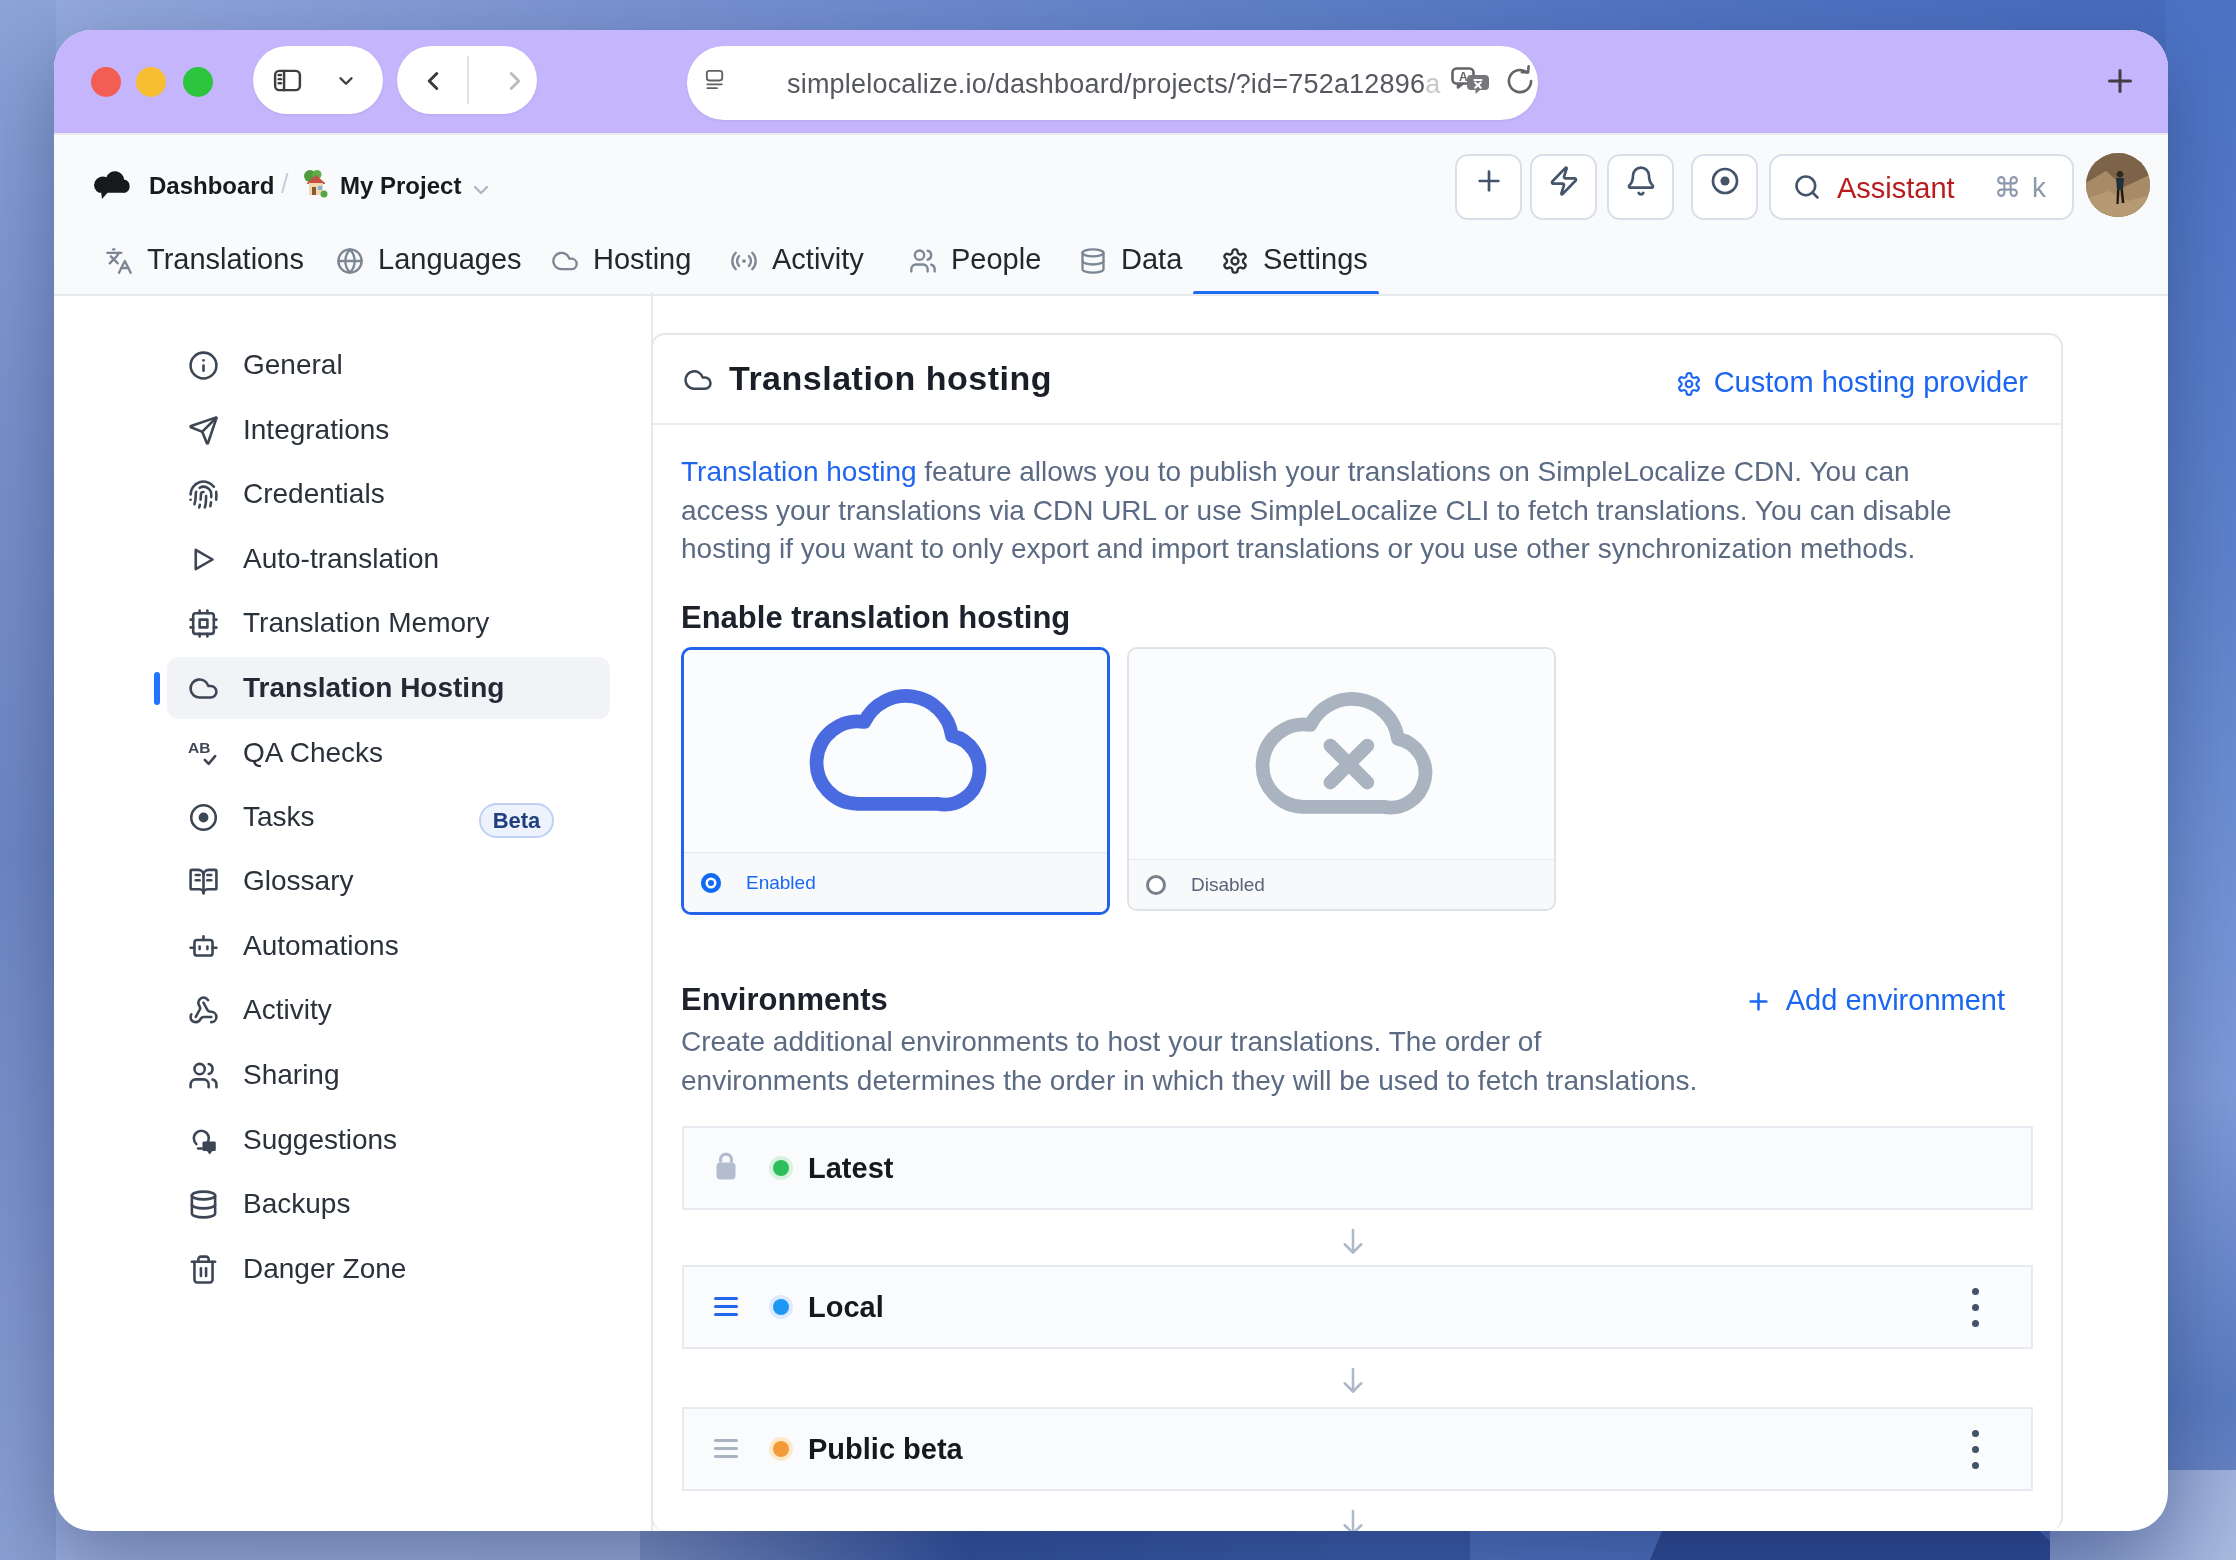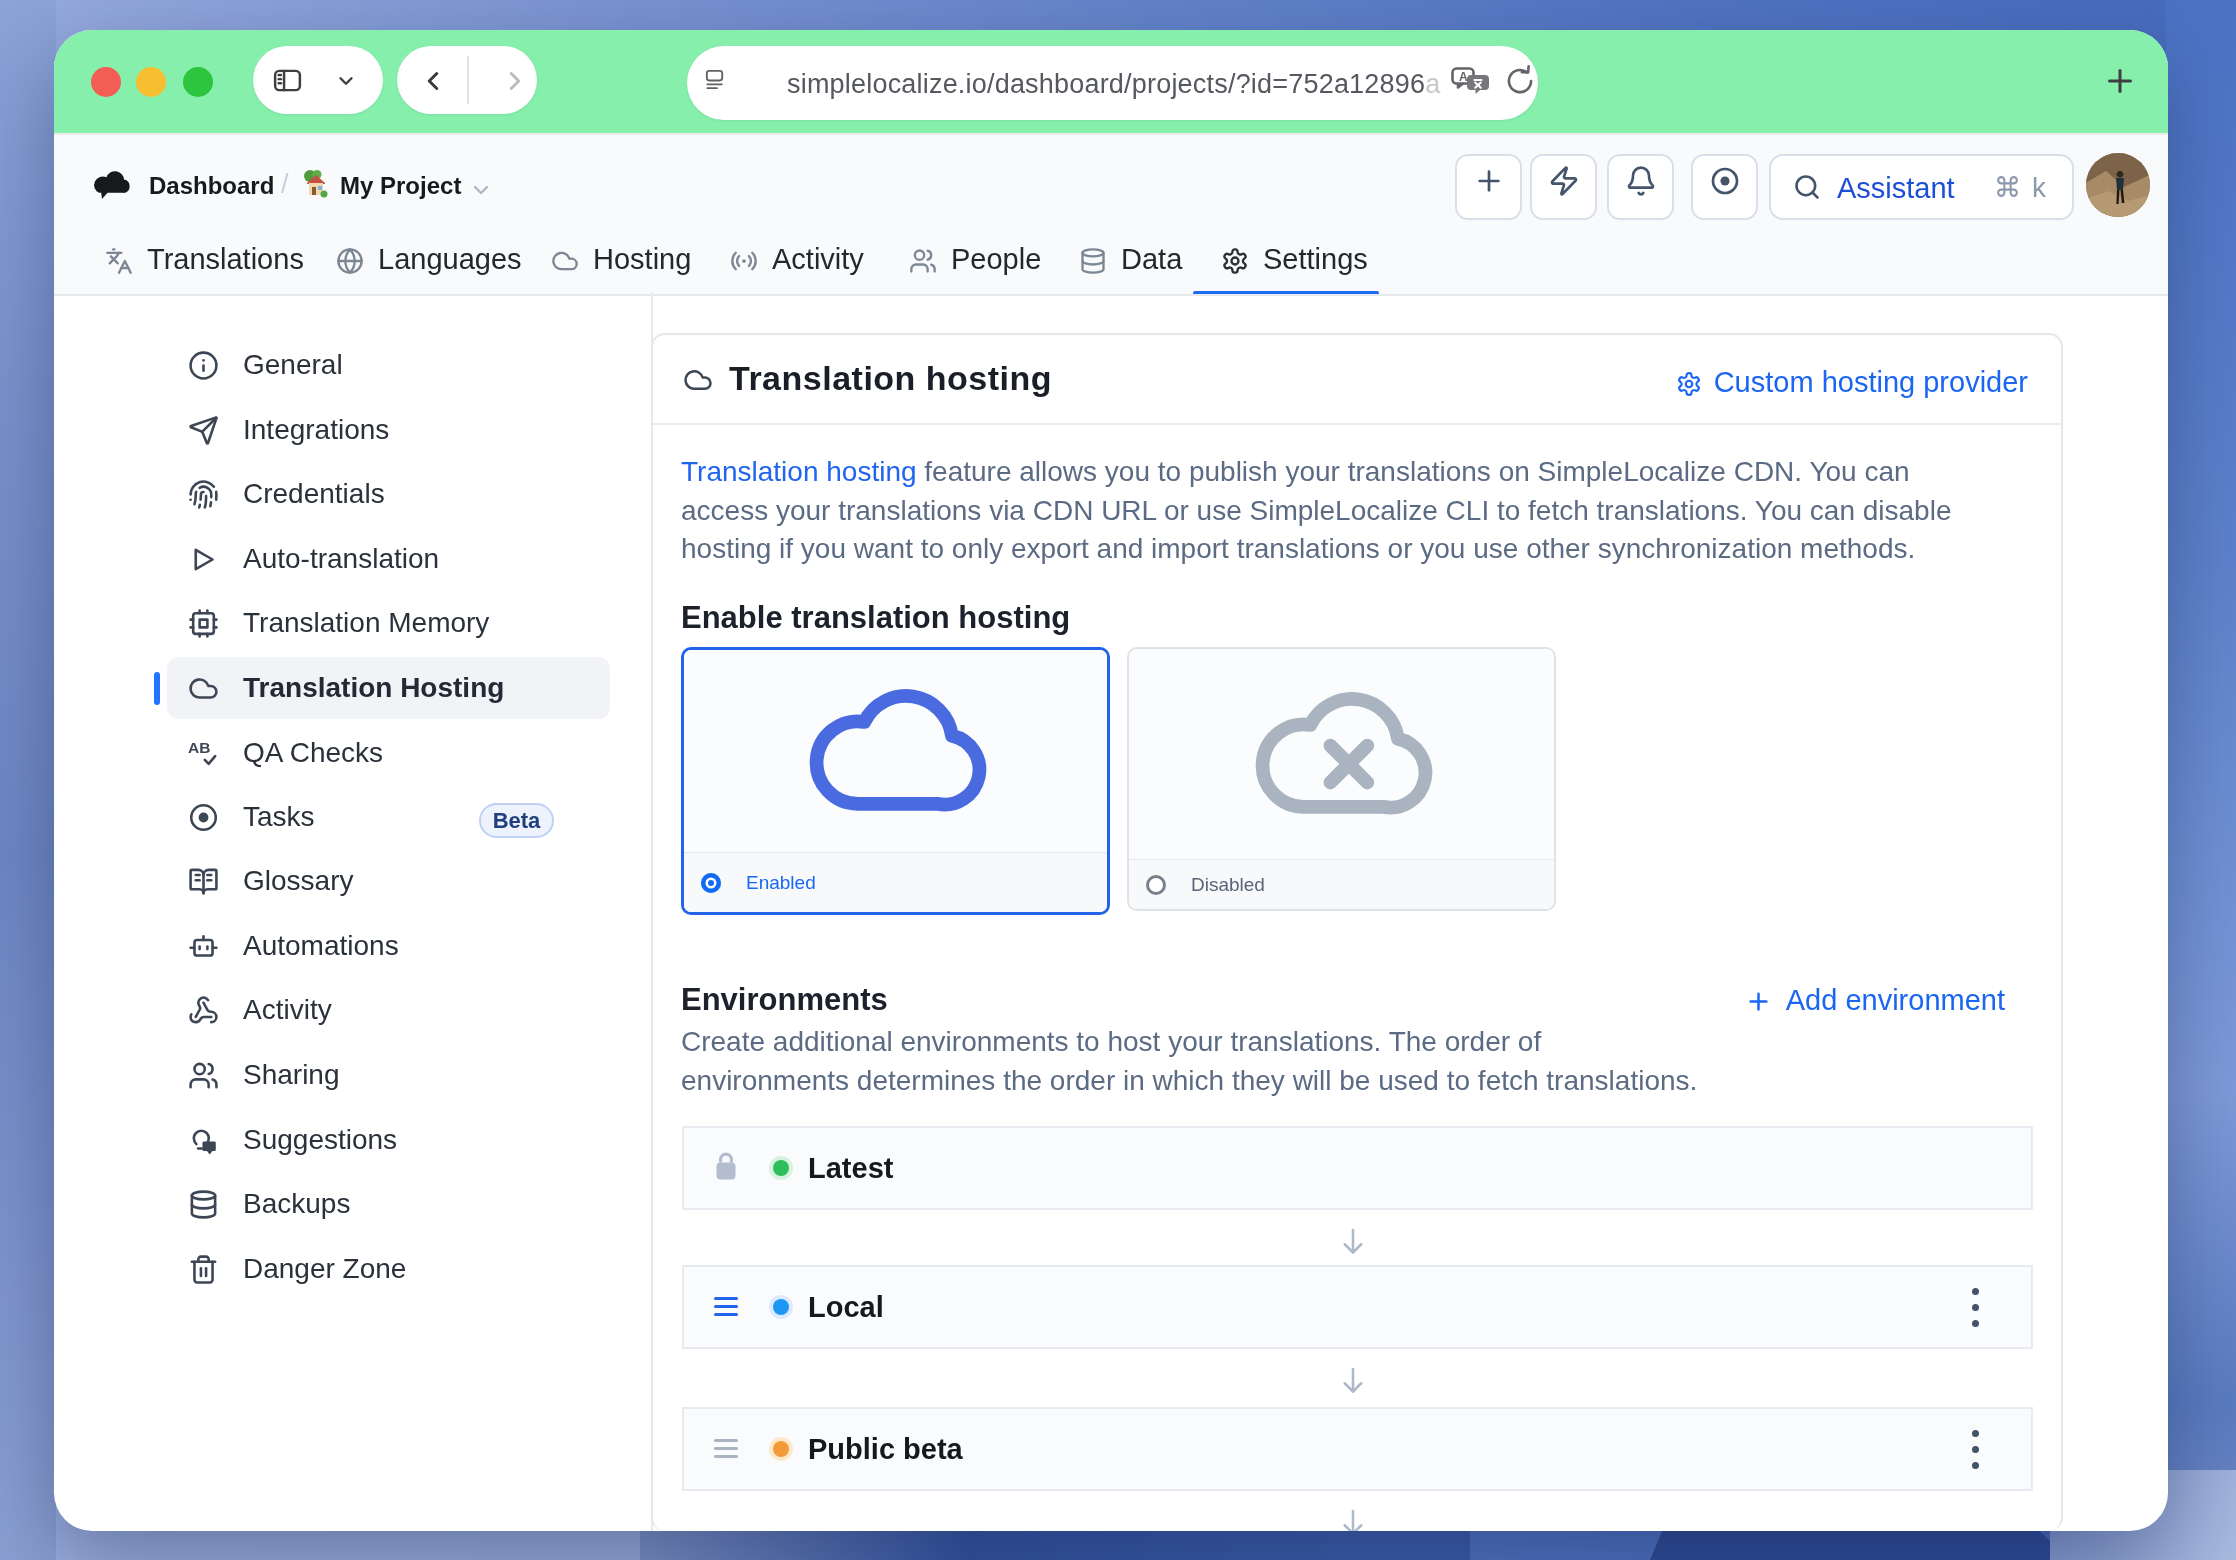--- a/index.html
+++ b/index.html
@@ -11,21 +11,21 @@
 #wp1 { left:0px; top:1150px; width:900px; height:410px;
   background:linear-gradient(160deg, rgba(170,185,225,0) 20%, rgba(160,178,222,.85) 60%);
   clip-path:polygon(0 100%, 0 40%, 100% 100%); }
 #wp2 { left:640px; top:1488px; width:830px; height:72px; background:linear-gradient(95deg,#8094c6, #33549f 40%, #3b5da9 85%); }
 #wp3 { left:1650px; top:1480px; width:420px; height:80px; background:#2d4b95; clip-path:polygon(8% 0, 80% 0, 100% 100%, 0 100%); }
 #wp4 { left:2050px; top:1470px; width:186px; height:90px; background:linear-gradient(120deg,#7e95cd,#a9badf); }
 #edgeL { left:0; top:0; width:56px; height:1560px; background:linear-gradient(180deg,#8ba3d7 0%,#7b92cc 25%,#6e87c5 55%,#7e94cc 80%,#8ba0d2 100%); }
 #edgeR { right:0; top:0; width:70px; height:1560px; background:linear-gradient(180deg,#4b73c4 0%,#5d81cb 35%,#6f90d3 55%,#7e9ad8 70%,#5a7bbf 90%,#7089c4 100%); }
 #win { left:54px; top:30px; width:2114px; height:1501px; background:#ffffff;
   border-radius:38px; overflow:hidden; box-shadow:0 30px 80px rgba(20,35,80,.38); }
-#titlebar { left:0; top:0; width:100%; height:105px; background:#86efac; border-bottom:2px solid #ebebed;text-align:center; }
+#titlebar { left:0; top:0; width:100%; height:105px; background:#c4b5fd; border-bottom:2px solid #ebebed;text-align:center; }
 .tl { border-radius:50%; width:30px; height:30px; top:37px; }
 #tl1 { left:37px; background:#f35d54; }
 #tl2 { left:82px; background:#f6be30; }
 #tl3 { left:129px; background:#2dc53e; }
 .pill { background:#ffffff; border-radius:34px; box-shadow:0 1px 3px rgba(0,0,0,.07); }
 #pill-sb { left:199px; top:16px; width:130px; height:68px; }
 #pill-nav { left:343px; top:16px; width:140px; height:68px; }
 #urlbar { left:633px; top:16px; width:851px; height:74px; background:#ffffff; border-radius:37px; box-shadow:0 1px 3px rgba(0,0,0,.07); }
 #urltext { left:100px; top:23px; font-size:27px; color:#55585e; letter-spacing:.2px;}
 #urltext .fade { color:#c9c9cc; }
@@ -225,21 +225,21 @@
       </svg></div>
   <div class="abs sqbtn" style="left:1637px;"><svg width="32" height="32" viewBox="0 0 24 24" fill="none" stroke="#44546b" stroke-width="2" stroke-linecap="round" stroke-linejoin="round">
         <circle cx="12" cy="12" r="9"></circle>
         <circle cx="12" cy="12" r="3.4" fill="#44546b" stroke="none"></circle>
       </svg></div>
   <div class="abs" id="search">
     <div class="abs" style="left:22px; top:17px;"><svg width="28" height="28" viewBox="0 0 24 24" fill="none" stroke="#44546b" stroke-width="2.2" stroke-linecap="round" stroke-linejoin="round">
           <circle cx="11" cy="11" r="8"></circle>
           <path d="m21 21-4.3-4.3"></path>
         </svg></div>
-    <div class="abs" style="left:66px; top:16px; font-size:29px; color:#1d4ed8;">Assistant</div>
+    <div class="abs" style="left:66px; top:16px; font-size:29px; color:#b91c1c;">Assistant</div>
     <div class="abs" style="right:52px; top:18px;"><svg width="25" height="25" viewBox="0 0 24 24" fill="none" stroke="#8c99ad" stroke-width="2" stroke-linecap="round" stroke-linejoin="round">
           <path d="M9 6a3 3 0 1 0-3 3h12a3 3 0 1 0-3-3v12a3 3 0 1 0 3-3H6a3 3 0 1 0 3 3z"></path>
         </svg></div>
     <div class="abs" style="right:26px; top:16px; font-size:28px; color:#8c99ad;">k</div>
   </div>
   <div class="abs" id="avatar"><svg width="64" height="64" viewBox="0 0 64 64">
         <rect width="64" height="64" fill="#9b7e5e"></rect>
         <path d="M0 0h34L0 30z" fill="#b9c6d6"></path>
         <path d="M0 0h64v22L38 34 20 18 0 30z" fill="#7d6449"></path>
         <path d="M0 30 20 18l18 16 26-12v42H0z" fill="#a98a66"></path>

